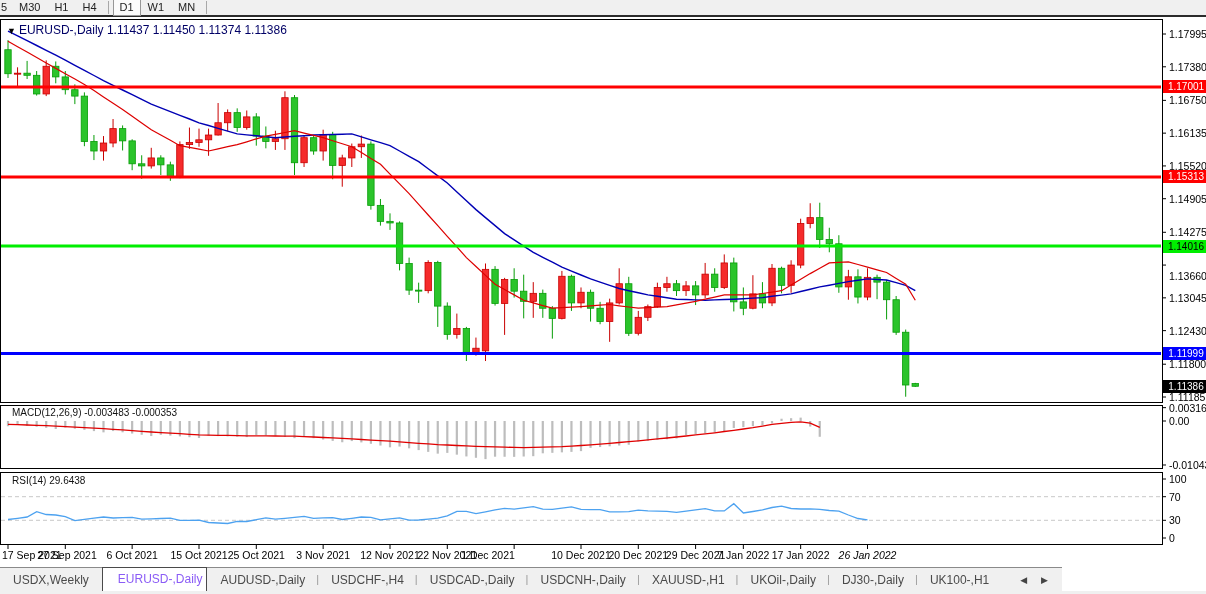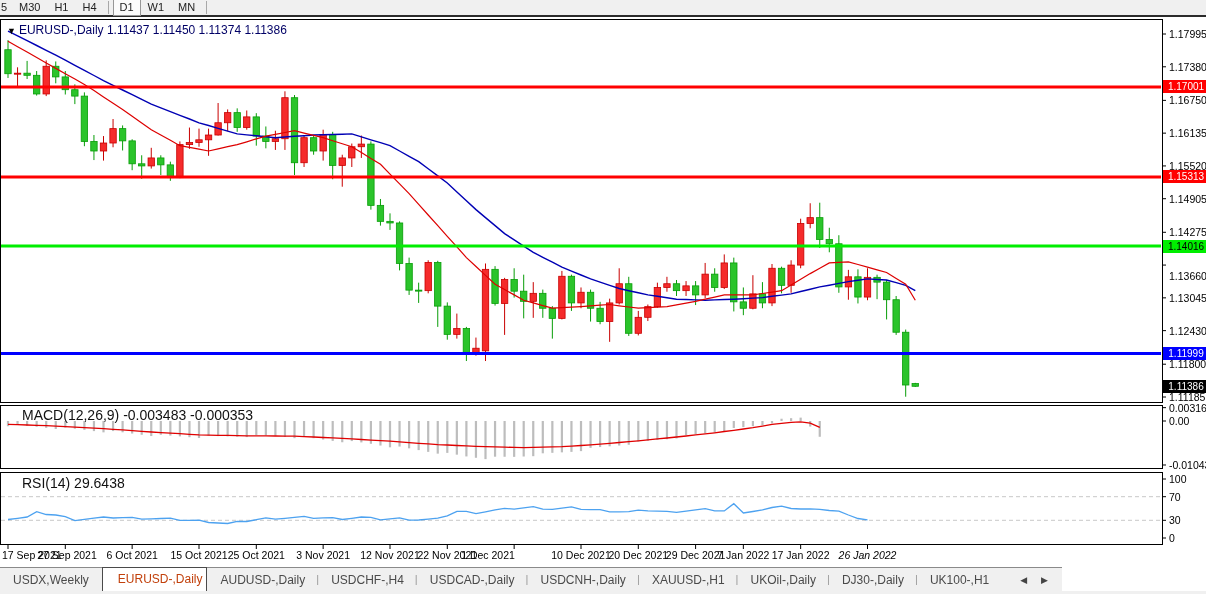--- a/index.html
+++ b/index.html
@@ -13,34 +13,34 @@
   .tfbtn.active{background:#fbfbfb;border:1px solid #979797}
   .tfsep{width:1px;height:13px;background:#a8a8a8;margin:0 4px}
   
   .panel{position:absolute;left:0;background:#fff;border:1px solid #000;box-sizing:border-box}
   #mainPanel{top:19px;width:1163px;height:384px}
   #macdPanel{top:405px;width:1163px;height:64px}
   #rsiPanel{top:472px;width:1163px;height:73px}
   #chartSvg{position:absolute;left:0;top:0;width:1206px;height:594px;pointer-events:none;z-index:3}
   .chart-title{position:absolute;left:7px;top:23px;z-index:4;font-size:12px;color:#000066;white-space:nowrap}
   .chart-title .tri{font-size:9px;color:#000;margin-right:3px}
-  .ind-label{position:absolute;left:22px;z-index:4;font-size:14px;color:#111;white-space:nowrap}
+  .ind-label{position:absolute;left:12px;z-index:4;font-size:10px;color:#111;white-space:nowrap}
   #macdLabel{top:407px}
   #rsiLabel{top:475px}
   
   .ticklabel{position:absolute;left:1169px;font-size:10.5px;color:#000;z-index:4;white-space:nowrap}
   .badge{position:absolute;left:1163px;width:46px;height:13px;z-index:5;font-size:10px;
          line-height:13px;text-align:center;white-space:nowrap}
   .datelabel{position:absolute;top:549px;font-size:10.5px;color:#000;z-index:4;white-space:nowrap}
   
   .tabbar{position:absolute;left:0;top:567px;width:1062px;height:24px;background:#f0f0f0;
           border-top:1px solid #8a8a8a;display:flex;align-items:flex-end;box-sizing:border-box;z-index:6}
   .tab{font-size:12px;color:#4a4a4a;padding:4px 13px 4px 13px;white-space:nowrap;cursor:default;position:relative}
   .tab.sep::before{content:"|";color:#9a9a9a;position:absolute;left:-2px;top:4px;font-size:11px}
-  .tab.active{background:#ffffff;border:1px solid #4a4a4a;border-bottom:none;color:#c2410c;
+  .tab.active{background:#ffffff;border:1px solid #4a4a4a;border-bottom:none;color:#8b5cf6;
               padding:4px 4px 5px 15px;margin-top:-3px;z-index:7}
   .tabarrows{margin-left:auto;display:flex;align-items:center;gap:14px;padding-right:14px;height:100%}
   .tabarrow{font-size:9px;color:#444;cursor:default}
   .bottomstrip{position:absolute;left:0;top:591px;width:1206px;height:3px;background:#f0f0f0;z-index:6}
 </style>
 </head>
 <body>
 
 <div class="toolbar" id="toolbar">
     <div class="tfbtn clipped">5</div>

